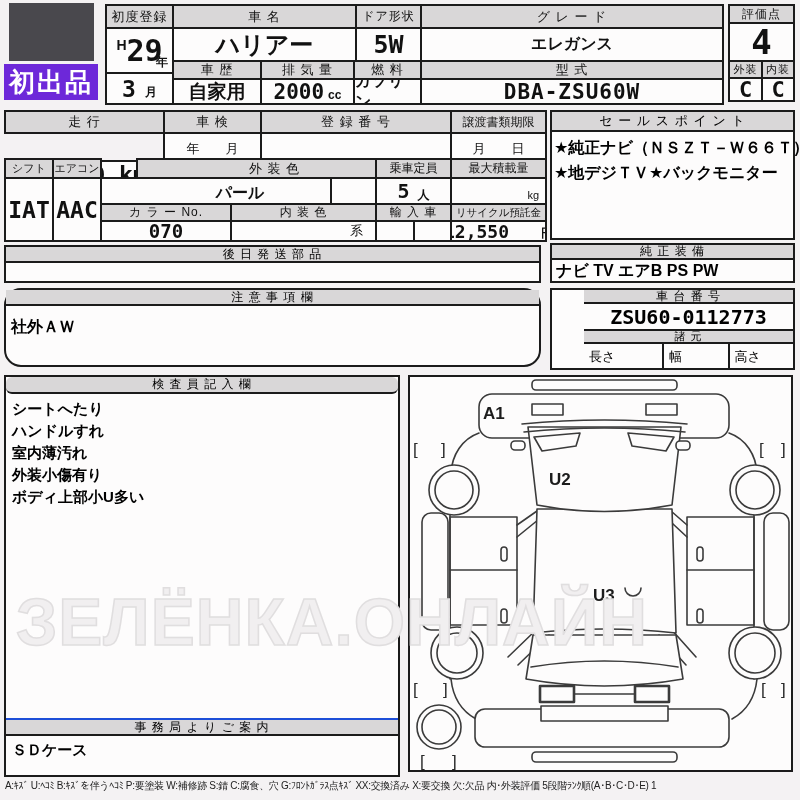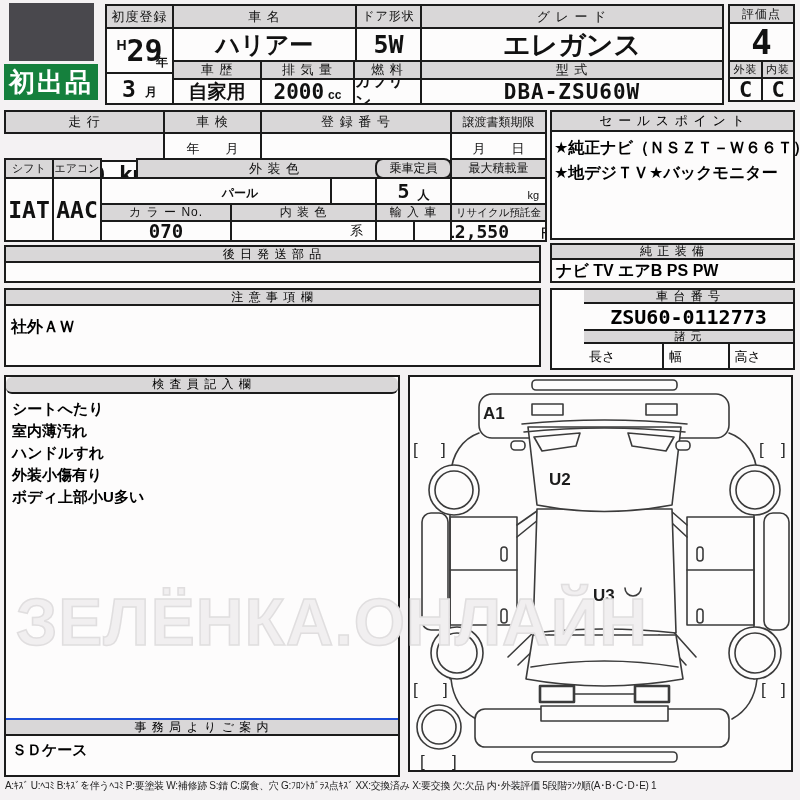--- a/index.html
+++ b/index.html
@@ -7,21 +7,21 @@
   #sheet{position:relative;width:800px;height:800px;background:#f4f2f3;overflow:hidden;}
   .c{position:absolute;box-sizing:border-box;border:2px solid #1b1b1b;background:#fdfcfc;
      display:flex;align-items:center;justify-content:center;color:#111;overflow:hidden;}
   .h{background:#d9d7d8;font-size:13px;font-weight:normal;letter-spacing:1px;white-space:nowrap;}
   .v{font-weight:bold;}
   .mono{font-family:"DejaVu Sans Mono","Liberation Mono",monospace;}
   .panel{position:absolute;box-sizing:border-box;border:2px solid #1b1b1b;background:#fdfcfc;}
   .phdr{box-sizing:border-box;background:#d9d7d8;border-bottom:2px solid #1b1b1b;
         display:flex;align-items:center;justify-content:center;font-size:13px;letter-spacing:1px;white-space:nowrap;}
   .unit{font-size:12px;font-weight:bold;}
-  #stamp-box{position:absolute;left:4px;top:64px;width:94px;height:36px;background:#15803d;
+  #stamp-box{position:absolute;left:4px;top:64px;width:94px;height:36px;background:#6d28d9;
      color:#ffffff;display:flex;align-items:center;justify-content:center;
      font-size:26px;font-weight:bold;letter-spacing:2px;}
   #logo-box{position:absolute;left:9px;top:3px;width:85px;height:58px;background:#49484d;}
   #watermark{position:absolute;left:16px;top:584px;width:780px;z-index:30;pointer-events:none;
      font-size:66px;font-weight:bold;letter-spacing:1px;white-space:nowrap;
      color:#f1eff0;-webkit-text-stroke:1.5px #e0dedf;}
   #legend{position:absolute;left:5px;top:779px;width:792px;font-size:10px;letter-spacing:-0.3px;
      white-space:nowrap;color:#222;}
   .notes-line{display:block;}
   svg text{font-family:"Liberation Sans","DejaVu Sans",sans-serif;}
@@ -52,21 +52,21 @@
     <div class="c h" style="left:155px;top:56px;width:95px;height:20px;">排 気 量</div>
     <div class="c" style="left:155px;top:74px;width:95px;height:27px;">
       <span class="v mono" style="font-size:21px;">2000</span>
       <span class="unit" style="margin-left:4px;margin-top:6px;">cc</span>
     </div>
     <div class="c h" style="left:250px;top:0;width:67px;height:25px;font-size:12px;">ドア形状</div>
     <div class="c v mono" style="left:250px;top:23px;width:67px;height:35px;font-size:25px;">5W</div>
     <div class="c h" style="left:248px;top:56px;width:69px;height:20px;">燃 料</div>
     <div class="c v" style="left:248px;top:74px;width:69px;height:27px;font-size:16px;">ガソリン</div>
     <div class="c h" style="left:315px;top:0;width:304px;height:25px;">グ レ ー ド</div>
-    <div class="c v" style="left:315px;top:23px;width:304px;height:35px;font-size:27px;">エレガンス</div>
+    <div class="c v" style="left:315px;top:23px;width:304px;height:35px;font-size:16px;">エレガンス</div>
     <div class="c h" style="left:315px;top:56px;width:304px;height:20px;">型 式</div>
     <div class="c v mono" style="left:315px;top:74px;width:304px;height:27px;font-size:21px;letter-spacing:1px;">DBA-ZSU60W</div>
   </div>
 
   <div style="position:absolute;left:728px;top:4px;width:67px;height:98px;">
     <div class="c h" style="left:0;top:0;width:67px;height:20px;font-size:12px;">評価点</div>
     <div class="c v mono" style="left:0;top:18px;width:67px;height:40px;font-size:34px;">4</div>
     <div class="c h" style="left:0;top:56px;width:35px;height:19px;font-size:11px;">外装</div>
     <div class="c h" style="left:33px;top:56px;width:34px;height:19px;font-size:11px;">内装</div>
     <div class="c v mono" style="left:0;top:73px;width:35px;height:25px;font-size:22px;">C</div>
@@ -83,27 +83,27 @@
     <div class="c h" style="left:446px;top:0;width:97px;height:24px;font-size:12px;letter-spacing:0;">譲渡書類期限</div>
     <div class="c" style="left:446px;top:22px;width:97px;height:30px;align-items:flex-end;padding-bottom:2px;font-size:13px;">月　　日</div>
   </div>
 
   <div style="position:absolute;left:4px;top:158px;width:543px;height:84px;">
     <div class="c h" style="left:0;top:0;width:50px;height:21px;font-size:11px;letter-spacing:0;">シフト</div>
     <div class="c v mono" style="left:0;top:19px;width:50px;height:65px;font-size:23px;">IAT</div>
     <div class="c h" style="left:48px;top:0;width:50px;height:21px;font-size:11px;letter-spacing:0;">エアコン</div>
     <div class="c v mono" style="left:48px;top:19px;width:50px;height:65px;font-size:23px;">AAC</div>
     <div class="c h" style="left:96px;top:0;width:277px;height:21px;margin-left:36px;">外 装 色</div>
-    <div class="c v" style="left:96px;top:19px;width:232px;height:32px;font-size:12px;padding-left:48px;">パール</div>
+    <div class="c v" style="left:96px;top:19px;width:232px;height:32px;font-size:16px;padding-left:48px;">パール</div>
     <div class="c" style="left:326px;top:19px;width:47px;height:28px;"></div>
     <div class="c h" style="left:96px;top:45px;width:132px;height:19px;font-size:12px;">カ ラ ー No.</div>
     <div class="c v mono" style="left:96px;top:62px;width:132px;height:22px;font-size:19px;">070</div>
     <div class="c h" style="left:226px;top:45px;width:147px;height:19px;font-size:12px;">内 装 色</div>
     <div class="c" style="left:226px;top:62px;width:147px;height:22px;justify-content:flex-end;padding-right:12px;font-size:13px;">系</div>
-    <div class="c h" style="left:371px;top:0;width:77px;height:21px;font-size:12px;letter-spacing:0;border-radius:8px;">乗車定員</div>
+    <div class="c h" style="left:371px;top:0;width:77px;height:21px;font-size:12px;letter-spacing:0;">乗車定員</div>
     <div class="c" style="left:371px;top:19px;width:77px;height:28px;">
       <span class="v mono" style="font-size:20px;">5</span>
       <span class="unit" style="margin-left:8px;margin-top:8px;">人</span>
     </div>
     <div class="c h" style="left:371px;top:45px;width:77px;height:19px;font-size:12px;text-align:center;">輸 入 車</div>
     <div class="c" style="left:371px;top:62px;width:40px;height:22px;"></div>
     <div class="c" style="left:409px;top:62px;width:39px;height:22px;"></div>
     <div class="c h" style="left:446px;top:0;width:97px;height:21px;font-size:12px;letter-spacing:0;">最大積載量</div>
     <div class="c" style="left:446px;top:19px;width:97px;height:28px;justify-content:flex-end;align-items:flex-end;padding:0 6px 2px 0;font-size:11px;">kg</div>
     <div class="c h" style="left:446px;top:45px;width:97px;height:19px;font-size:10.5px;letter-spacing:0;">リサイクル預託金</div>
@@ -124,42 +124,42 @@
   <div class="panel" style="left:4px;top:245px;width:537px;height:38px;">
     <div class="phdr" style="height:16px;font-size:12px;">後 日 発 送 部 品</div>
     <div style="padding:2px 4px;font-size:14px;font-weight:bold;"></div>
   </div>
 
   <div class="panel" style="left:550px;top:243px;width:245px;height:40px;">
     <div class="phdr" style="height:15px;font-size:12px;">純 正 装 備</div>
     <div style="padding:1px 4px;font-size:16px;font-weight:bold;white-space:nowrap;">ナビ TV エアB PS PW</div>
   </div>
 
-  <div class="panel" style="left:4px;top:288px;width:537px;height:79px;">
+  <div class="panel" style="left:4px;top:288px;width:537px;height:79px;border-radius:17px;">
     <div class="phdr" style="height:16px;font-size:12px;">注 意 事 項 欄</div>
     <div style="padding:11px 5px;font-size:16px;font-weight:bold;">社外ＡＷ</div>
   </div>
 
   <div class="panel" style="left:550px;top:288px;width:245px;height:82px;padding-left:32px;">
     <div class="phdr" style="height:14px;font-size:12px;">車 台 番 号</div>
     <div class="mono" style="height:25px;display:flex;align-items:center;justify-content:center;font-size:20px;font-weight:bold;border-bottom:2px solid #1b1b1b;">ZSU60-0112773</div>
     <div class="phdr" style="height:13px;font-size:11px;">諸 元</div>
     <div style="display:flex;height:24px;">
       <div style="flex:1.25;border-right:2px solid #1b1b1b;font-size:13px;padding:4px 0 0 5px;">長さ</div>
       <div style="flex:1;border-right:2px solid #1b1b1b;font-size:13px;padding:4px 0 0 5px;">幅</div>
       <div style="flex:1;font-size:13px;padding:4px 0 0 5px;">高さ</div>
     </div>
   </div>
 
   <div class="panel" style="left:4px;top:375px;width:396px;height:402px;">
     <div class="phdr" style="height:17px;font-size:12px;border-radius:6px;">検 査 員 記 入 欄</div>
     <div style="padding:4px 6px;font-size:15px;font-weight:bold;line-height:22px;">
       <span class="notes-line">シートへたり</span>
+      <span class="notes-line">ハンドルすれ</span>
       <span class="notes-line">室内薄汚れ</span>
-      <span class="notes-line">ハンドルすれ</span>
       <span class="notes-line">外装小傷有り</span>
       <span class="notes-line">ボディ上部小U多い</span>
     </div>
     <div class="phdr" style="position:absolute;left:0;right:0;top:341px;height:18px;font-size:12px;border-top:2px solid #1d4ed8;">事 務 局 よ り ご 案 内</div>
     <div style="position:absolute;left:6px;top:364px;font-size:15px;font-weight:bold;">ＳＤケース</div>
   </div>
 
   <div class="panel" style="left:408px;top:375px;width:385px;height:397px;">
     <svg width="381" height="393" viewBox="0 0 381 393">
       <g fill="none" stroke="#3b3b3b" stroke-width="1.6" stroke-linejoin="round" stroke-linecap="round">

